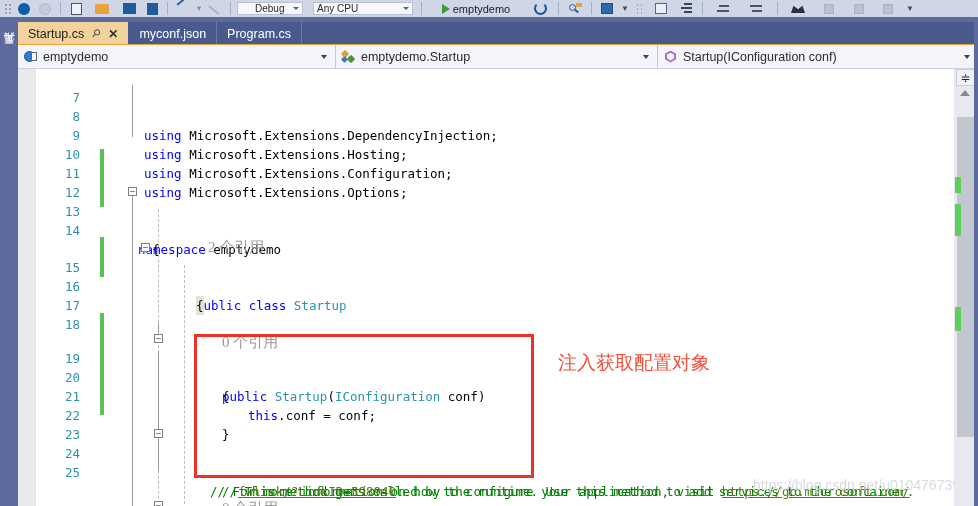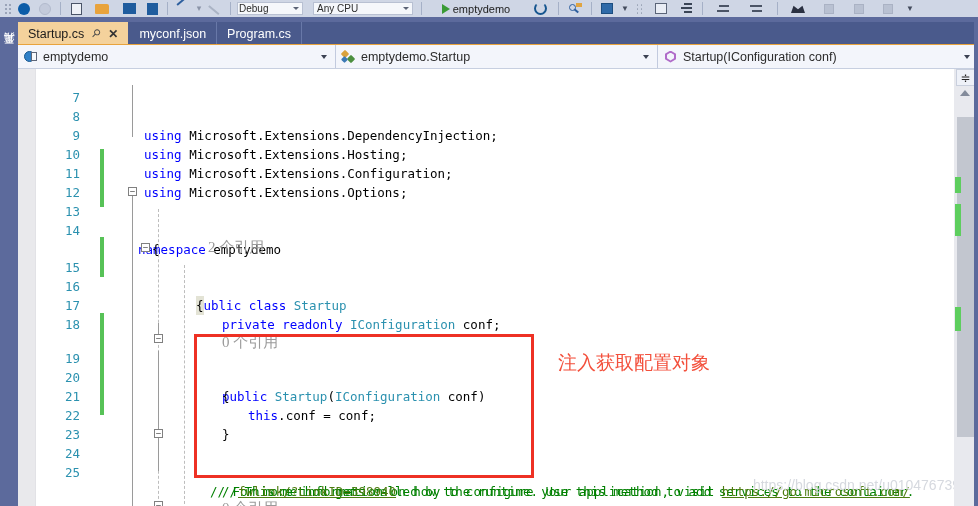--- a/index.html
+++ b/index.html
@@ -82,21 +82,21 @@
     content:""; position:absolute; left:1px; top:2px;
     width:13px;height:1.6px;background:#aab3c4;
     transform: rotate(40deg); transform-origin:left center;
   }
 
   .combo-dbg {
     width: 66px; height: 13px;
     background: #f5f7fb;
     border: 1px solid #b8c0d2;
     font-size: 10px; color: #2b2b2b;
-    display:flex; align-items:center; padding-left:1px;
+    display:flex; align-items:center; padding-left:17px;
     position: relative;
     font-family: "Liberation Sans", sans-serif;
   }
   .combo-cpu {
     width: 100px; height: 13px;
     background: #f5f7fb;
     border: 1px solid #b8c0d2;
     font-size: 10px; color: #2b2b2b;
     display:flex; align-items:center; padding-left:3px;
     position: relative;
@@ -656,21 +656,20 @@
         <span class="code" style="left:160px;"><span class="kw">public class</span> <span class="type">Startup</span></span>
       </div>
 
       <div class="ln" style="top:189px;">
         <span class="lnum">16</span>
         <span class="code brace-hl" style="left:160px;">{</span>
       </div>
 
       <div class="ln" style="top:208px;">
         <span class="lnum">17</span>
-        <span class="code" style="left:186px;"><span class="kw">private readonly</span> <span class="type">IConfiguration</span> conf;</span>
       </div>
 
       <div class="ln" style="top:227px;">
         <span class="lnum">18</span>
       </div>
 
       <div class="ln" style="top:245px;">
         <span class="ref" style="position:absolute;left:186px;">0 个引用</span>
       </div>
 

